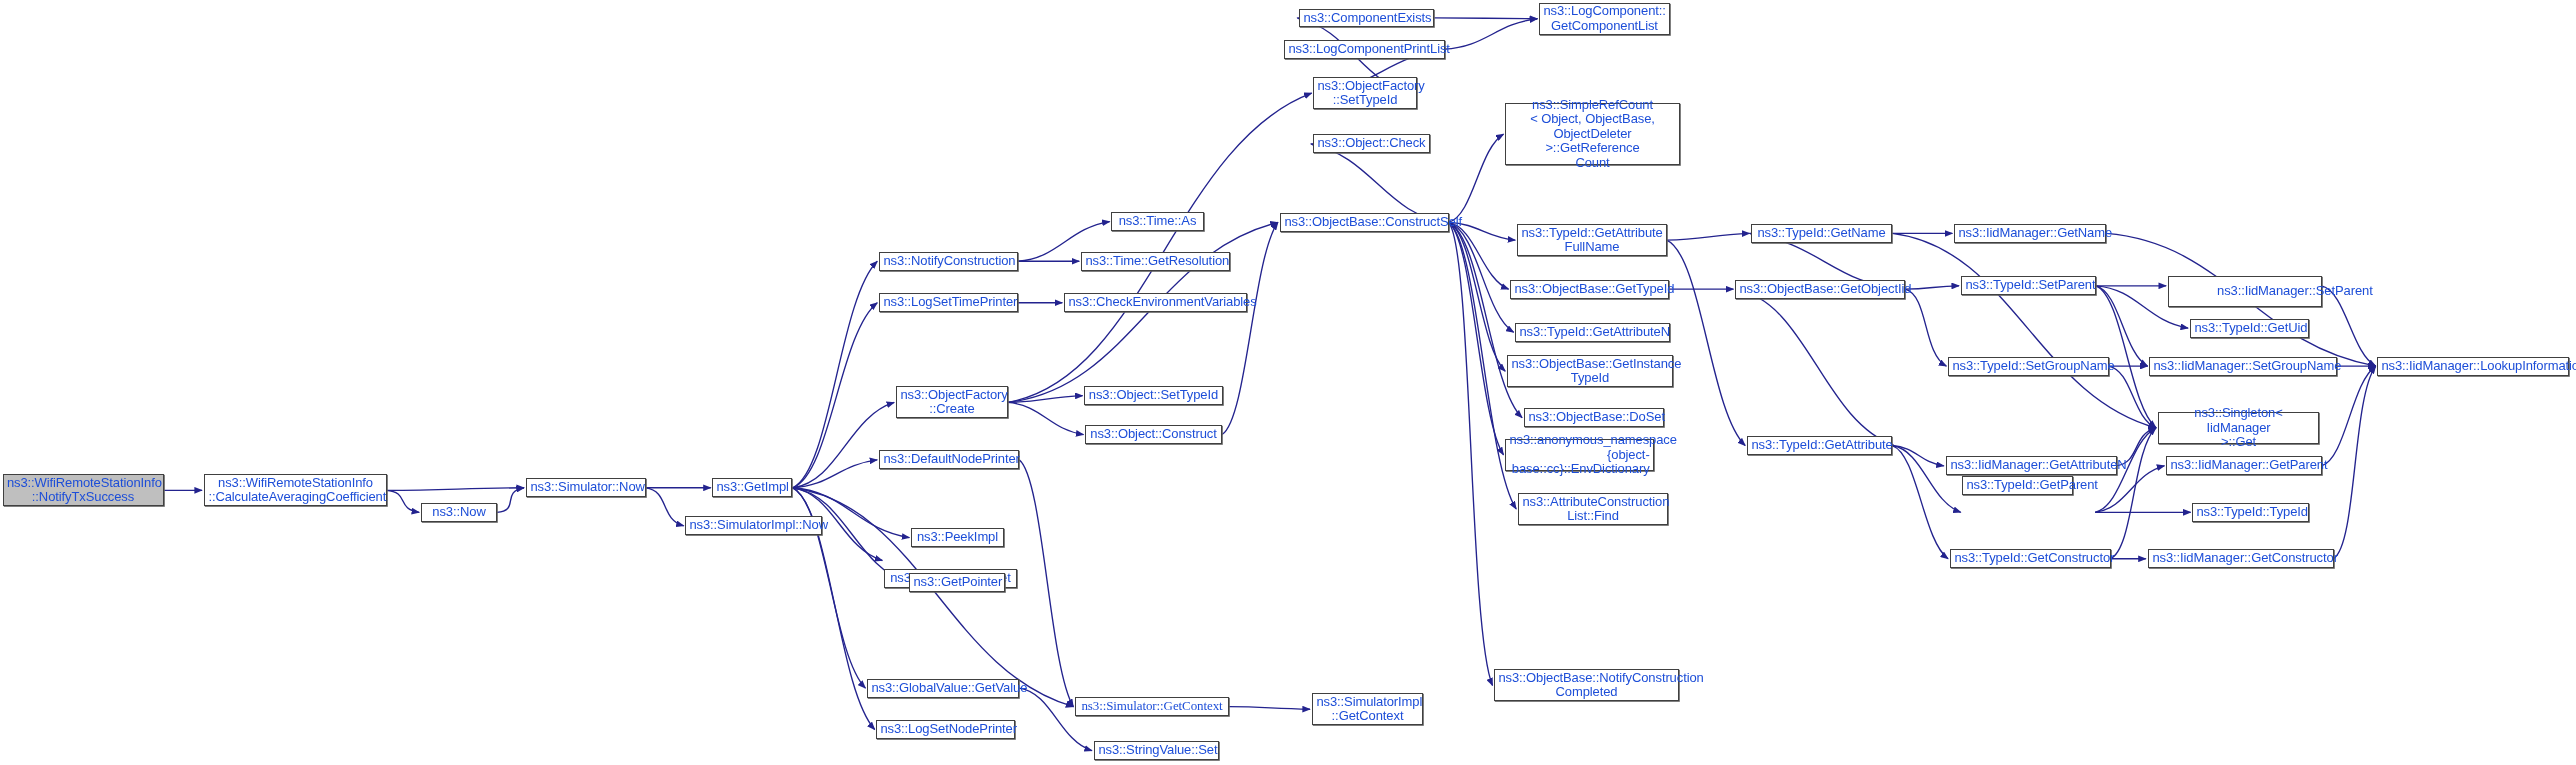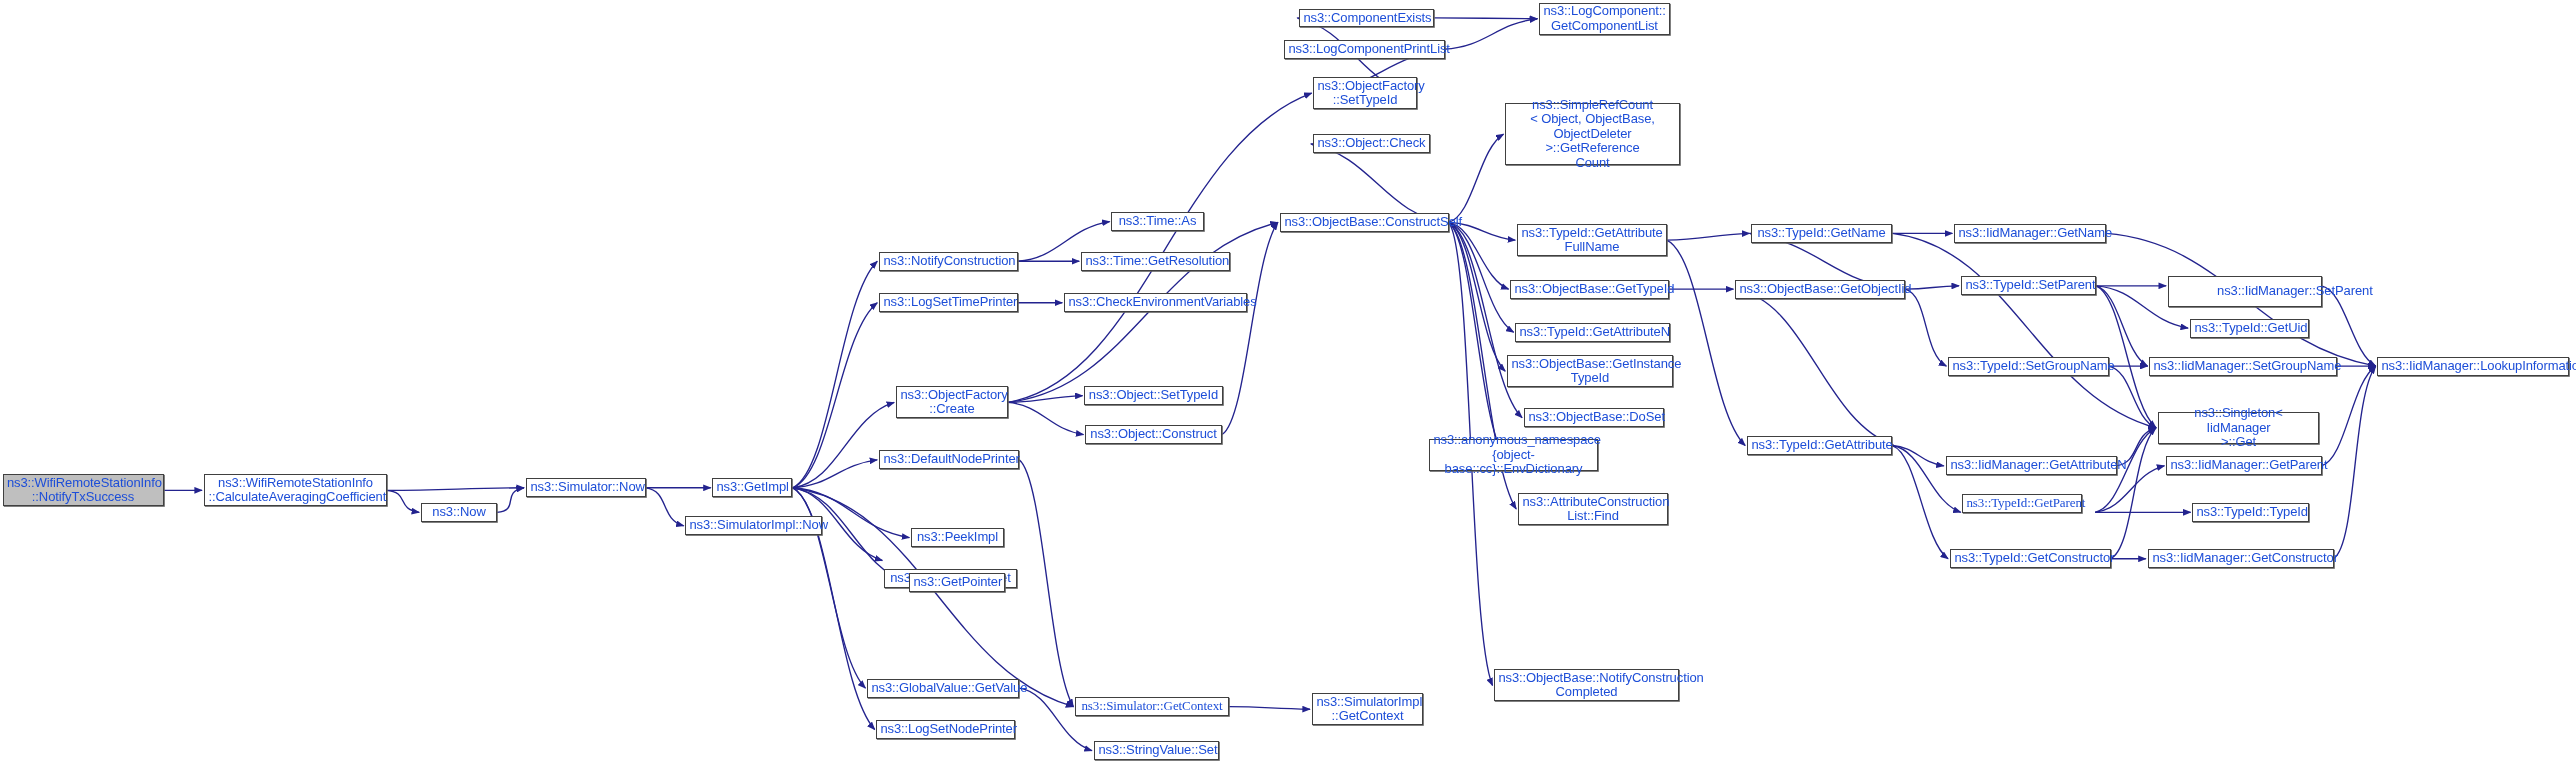--- a/index.html
+++ b/index.html
@@ -166,34 +166,34 @@
 &lt; Object, ObjectBase,
 ObjectDeleter &gt;::GetReference
 Count</span></div>
       <div class="node" style="left: 1517px; top: 224px; width: 150px; height: 32px;"><span class="node-label">ns3::TypeId::GetAttribute
 FullName</span></div>
       <div class="node" style="left: 1510px; top: 280px; width: 159px; height: 18.6px;"><span class="node-label">ns3::ObjectBase::GetTypeId</span></div>
       <div class="node" style="left: 1515px; top: 323px; width: 155px; height: 18.6px;"><span class="node-label">ns3::TypeId::GetAttributeN</span></div>
       <div class="node" style="left: 1507px; top: 355px; width: 166px; height: 32px;"><span class="node-label">ns3::ObjectBase::GetInstance
 TypeId</span></div>
       <div class="node" style="left: 1524px; top: 408px; width: 140px; height: 18.6px;"><span class="node-label">ns3::ObjectBase::DoSet</span></div>
-      <div class="node" style="left: 1429px; top: 439px; width: 169px; height: 32px;"><span class="node-label">ns3::anonymous_namespace
+      <div class="node" style="left: 1505px; top: 439px; width: 149px; height: 32px; text-align: right;"><span class="node-label">ns3::anonymous_namespace
 {object-base::cc}::EnvDictionary</span></div>
       <div class="node" style="left: 1518px; top: 493px; width: 150px; height: 32px;"><span class="node-label">ns3::AttributeConstruction
 List::Find</span></div>
       <div class="node" style="left: 1494px; top: 669px; width: 185px; height: 32px;"><span class="node-label">ns3::ObjectBase::NotifyConstruction
 Completed</span></div>
       <div class="node" style="left: 1751px; top: 224px; width: 141px; height: 18.6px;"><span class="node-label">ns3::TypeId::GetName</span></div>
       <div class="node" style="left: 1735px; top: 280px; width: 170px; height: 18.6px;"><span class="node-label">ns3::ObjectBase::GetObjectIid</span></div>
       <div class="node" style="left: 1747px; top: 436px; width: 145px; height: 18.6px;"><span class="node-label">ns3::TypeId::GetAttribute</span></div>
       <div class="node" style="left: 1954px; top: 224px; width: 152px; height: 18.6px;"><span class="node-label">ns3::IidManager::GetName</span></div>
       <div class="node" style="left: 1961px; top: 276px; width: 135px; height: 18.6px;"><span class="node-label">ns3::TypeId::SetParent</span></div>
       <div class="node" style="left: 1948px; top: 357px; width: 161px; height: 18.6px;"><span class="node-label">ns3::TypeId::SetGroupName</span></div>
       <div class="node" style="left: 1946px; top: 456px; width: 171px; height: 18.6px; justify-content: flex-end;"><span class="node-label">ns3::IidManager::GetAttributeN</span></div>
-      <div class="node" style="left: 1962px; top: 494px; width: 120px; height: 18.6px; font-family: Liberation Serif, serif;"><span class="node-label">ns3::TypeId::GetParent</span></div>
+      <div class="node" style="left: 1962px; top: 476px; width: 111px; height: 18.6px;"><span class="node-label">ns3::TypeId::GetParent</span></div>
       <div class="node" style="left: 1950px; top: 549px; width: 161px; height: 18.6px;"><span class="node-label">ns3::TypeId::GetConstructor</span></div>
       <div class="node" style="left: 2168px; top: 276px; width: 154px; height: 31px; padding-left: 48px;"><span class="node-label">ns3::IidManager::SetParent</span></div>
       <div class="node" style="left: 2190px; top: 319px; width: 119px; height: 18.6px;"><span class="node-label">ns3::TypeId::GetUid</span></div>
       <div class="node" style="left: 2149px; top: 357px; width: 188px; height: 18.6px;"><span class="node-label">ns3::IidManager::SetGroupName</span></div>
       <div class="node" style="left: 2158px; top: 412px; width: 161px; height: 32px;"><span class="node-label">ns3::Singleton&lt; IidManager
 &gt;::Get</span></div>
       <div class="node" style="left: 2166px; top: 456px; width: 156px; height: 18.6px;"><span class="node-label">ns3::IidManager::GetParent</span></div>
       <div class="node" style="left: 2192px; top: 503px; width: 117px; height: 18.6px;"><span class="node-label">ns3::TypeId::TypeId</span></div>
       <div class="node" style="left: 2148px; top: 549px; width: 186px; height: 18.6px;"><span class="node-label">ns3::IidManager::GetConstructor</span></div>
       <div class="node" style="left: 2377px; top: 357px; width: 192px; height: 18.6px;"><span class="node-label">ns3::IidManager::LookupInformation</span></div>

